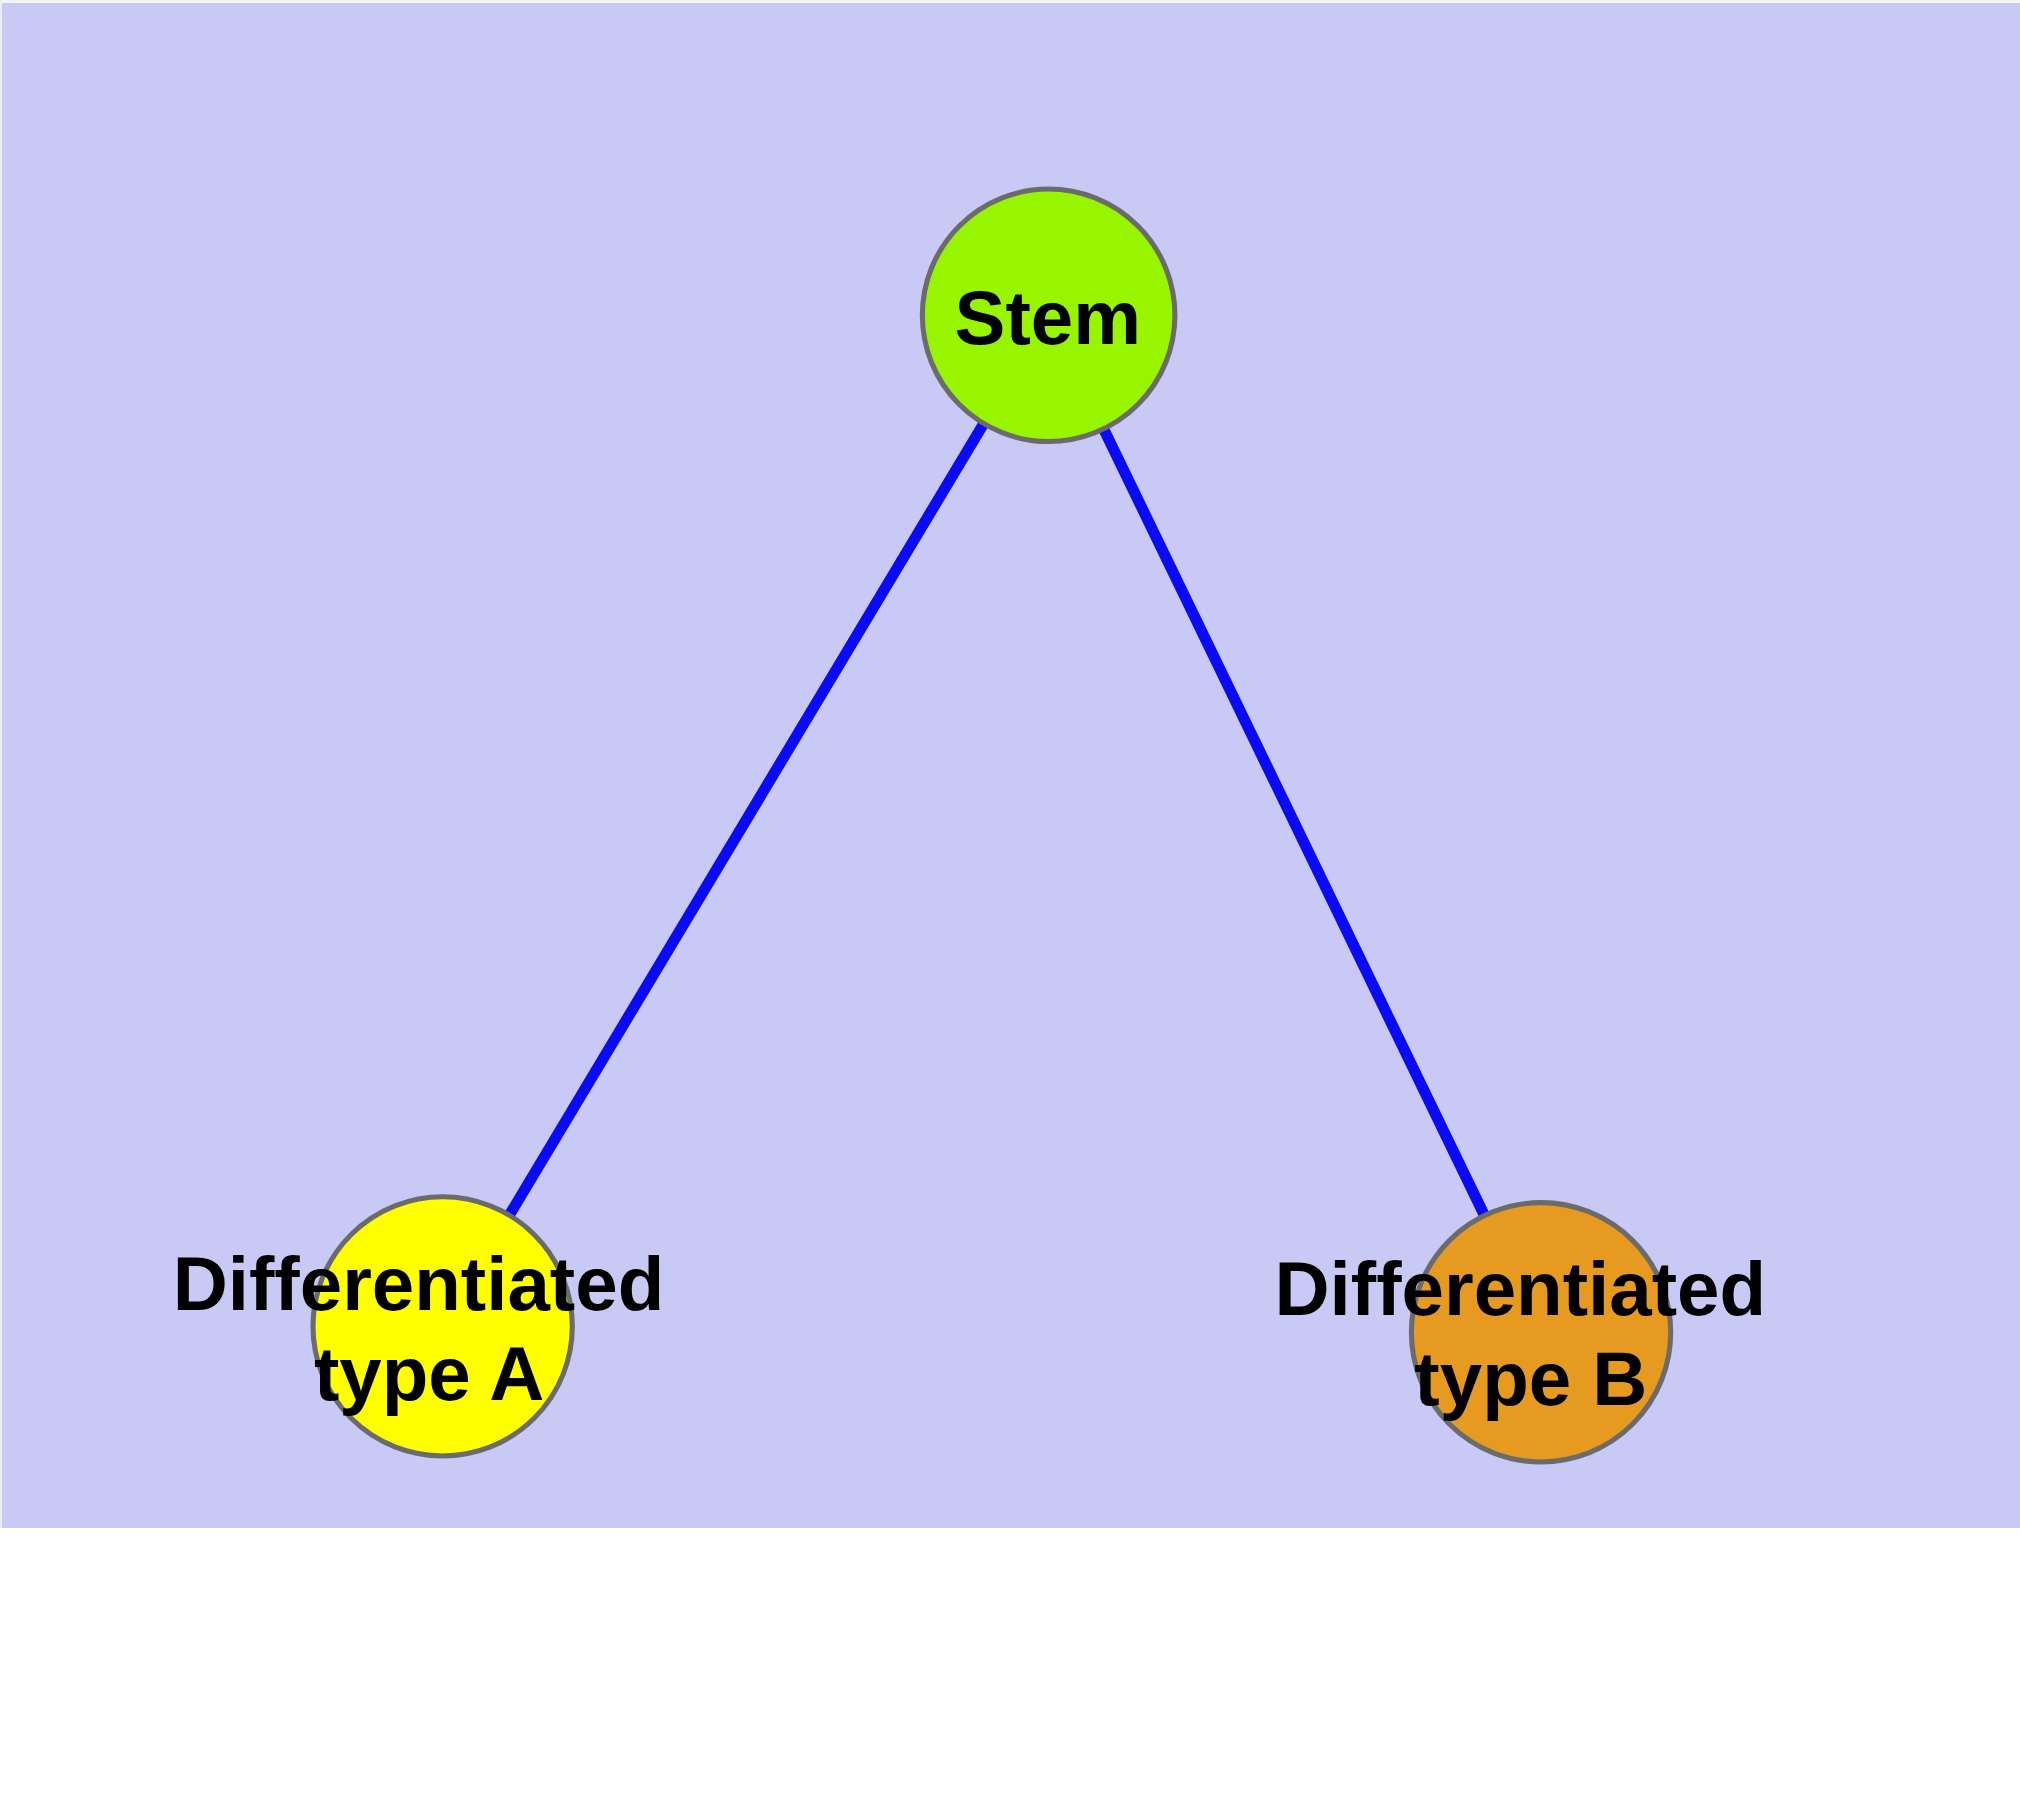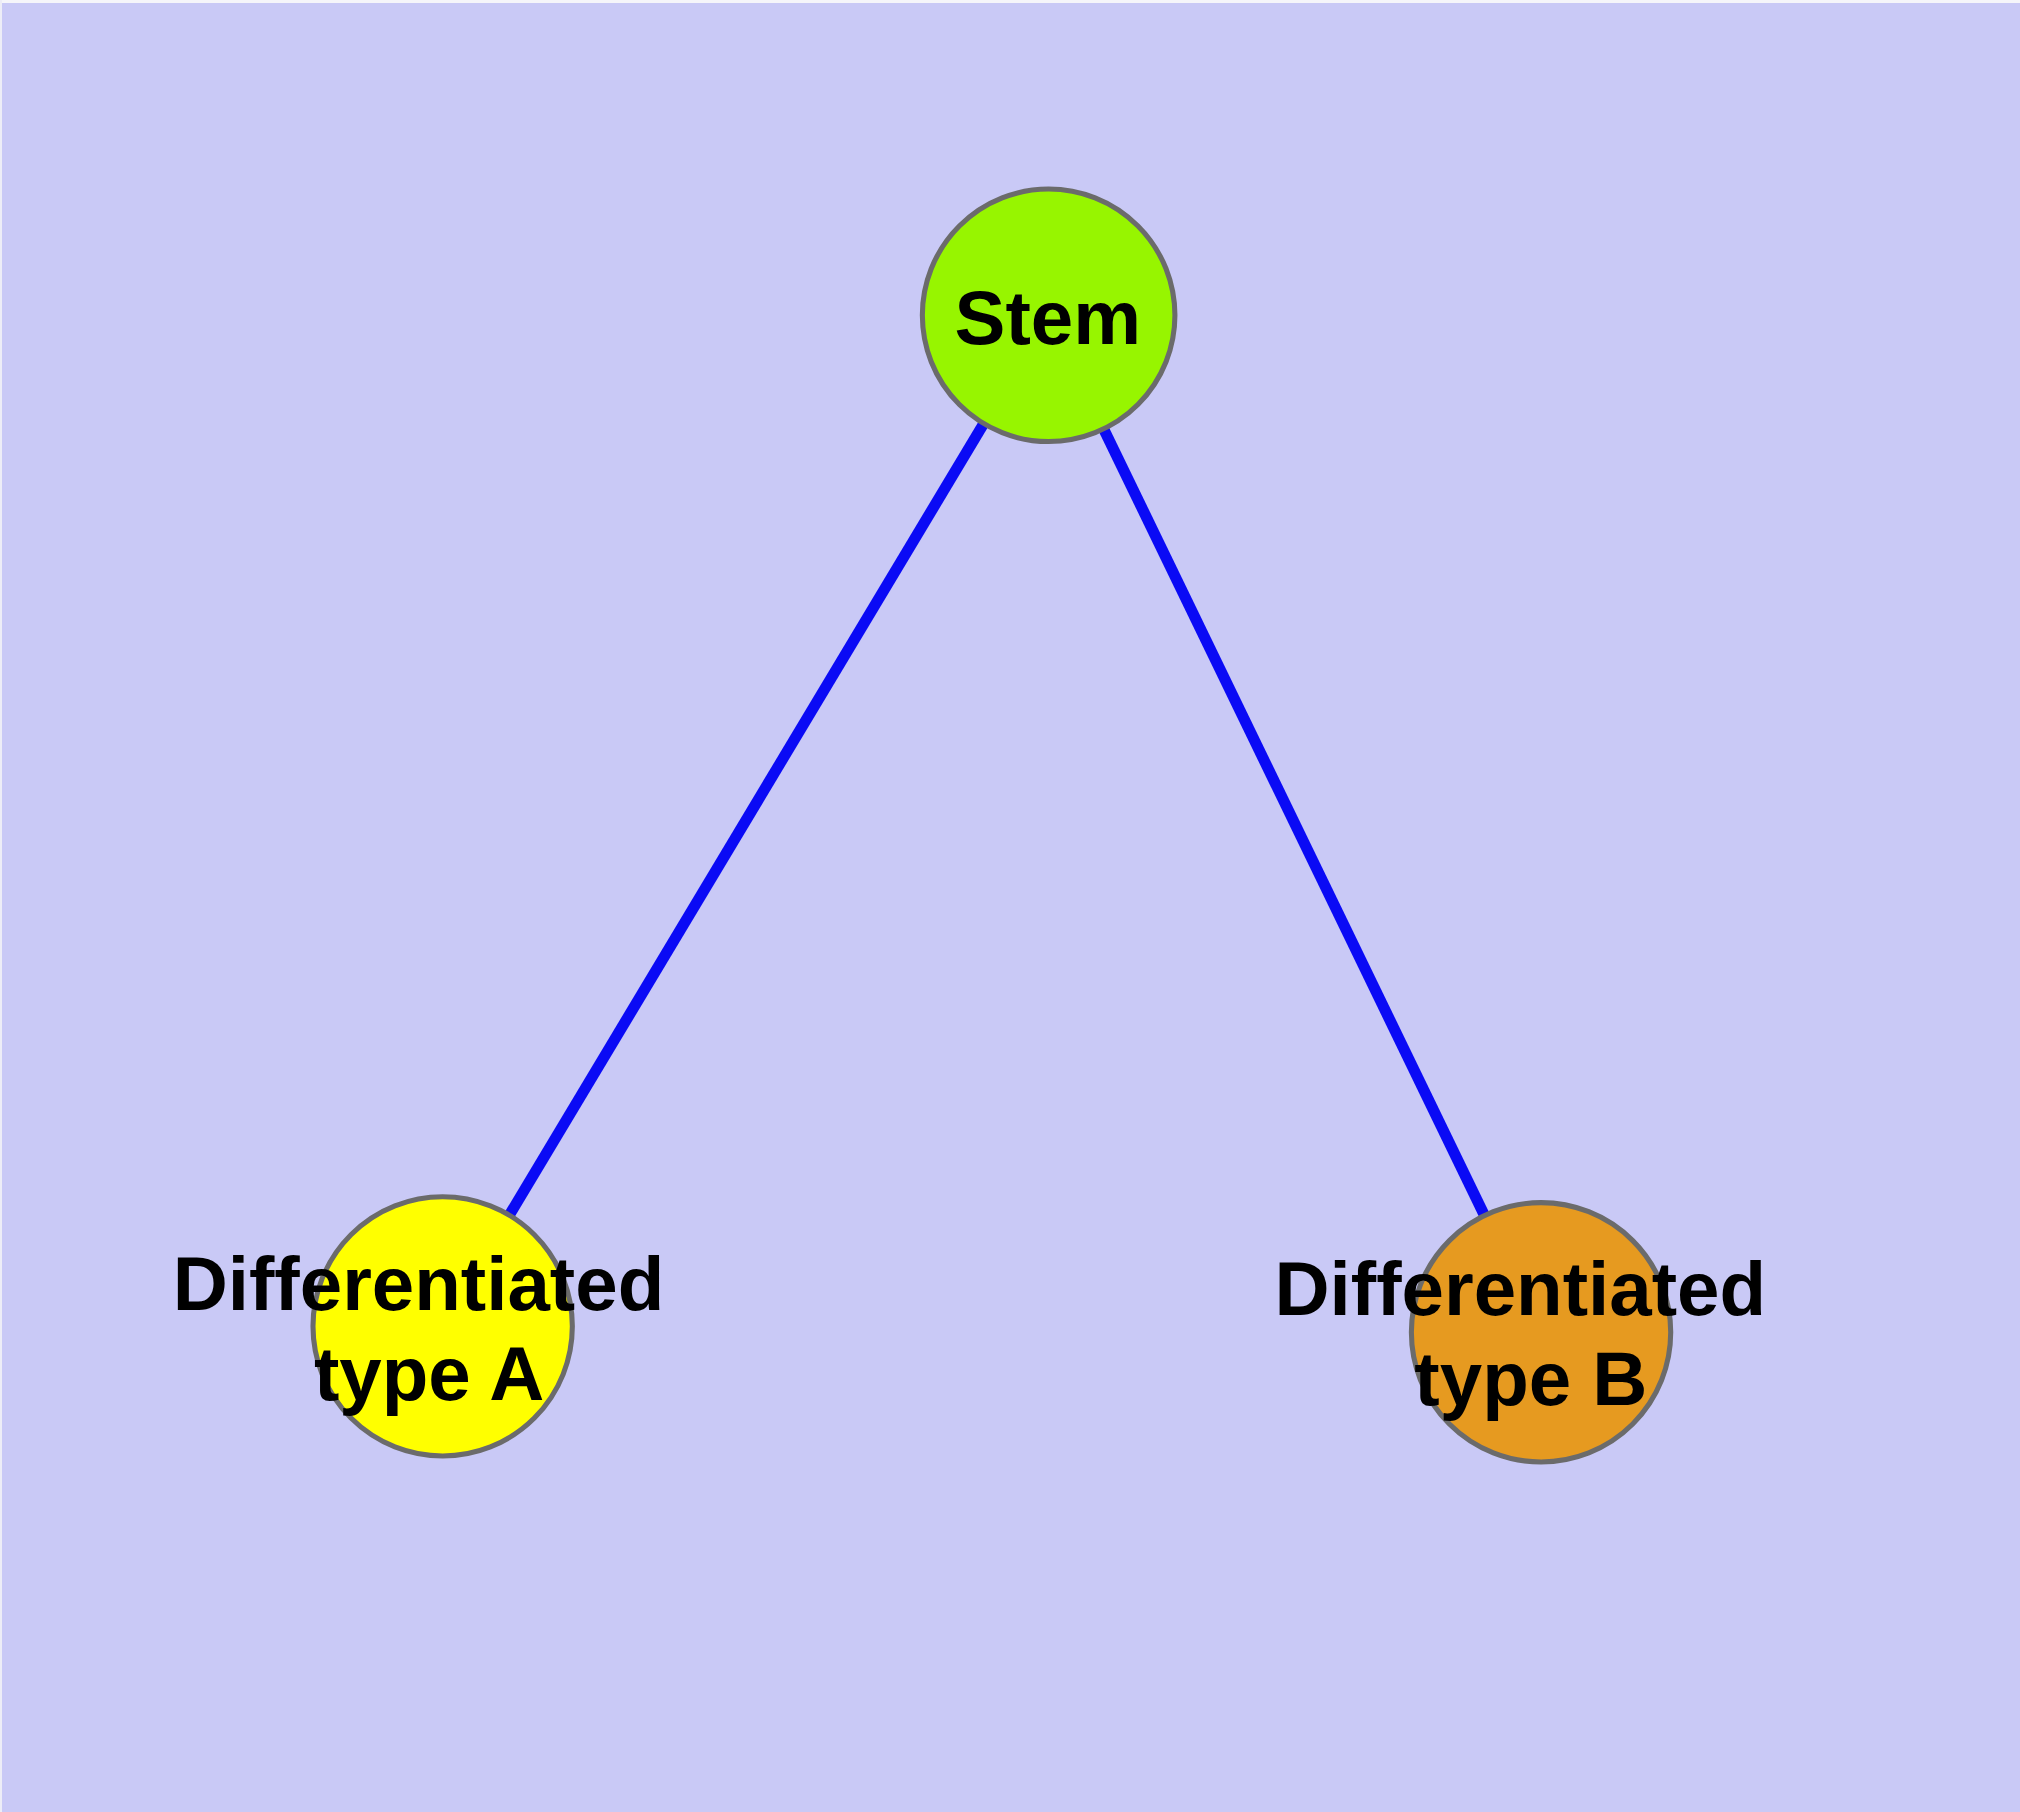--- a/index.html
+++ b/index.html
@@ -3,21 +3,21 @@
 <meta charset="utf-8">
 <style>
   html, body {
     margin: 0;
     padding: 0;
     background: #ffffff;
   }
   #stage {
     position: relative;
     width: 2021px;
-    height: 1812px;
+    height: 1528px;
     overflow: hidden;
     font-family: "Liberation Sans", sans-serif;
   }
   #graph-svg {
     position: absolute;
     left: 0;
     top: 0;
     display: block;
   }
   .edge-line {

